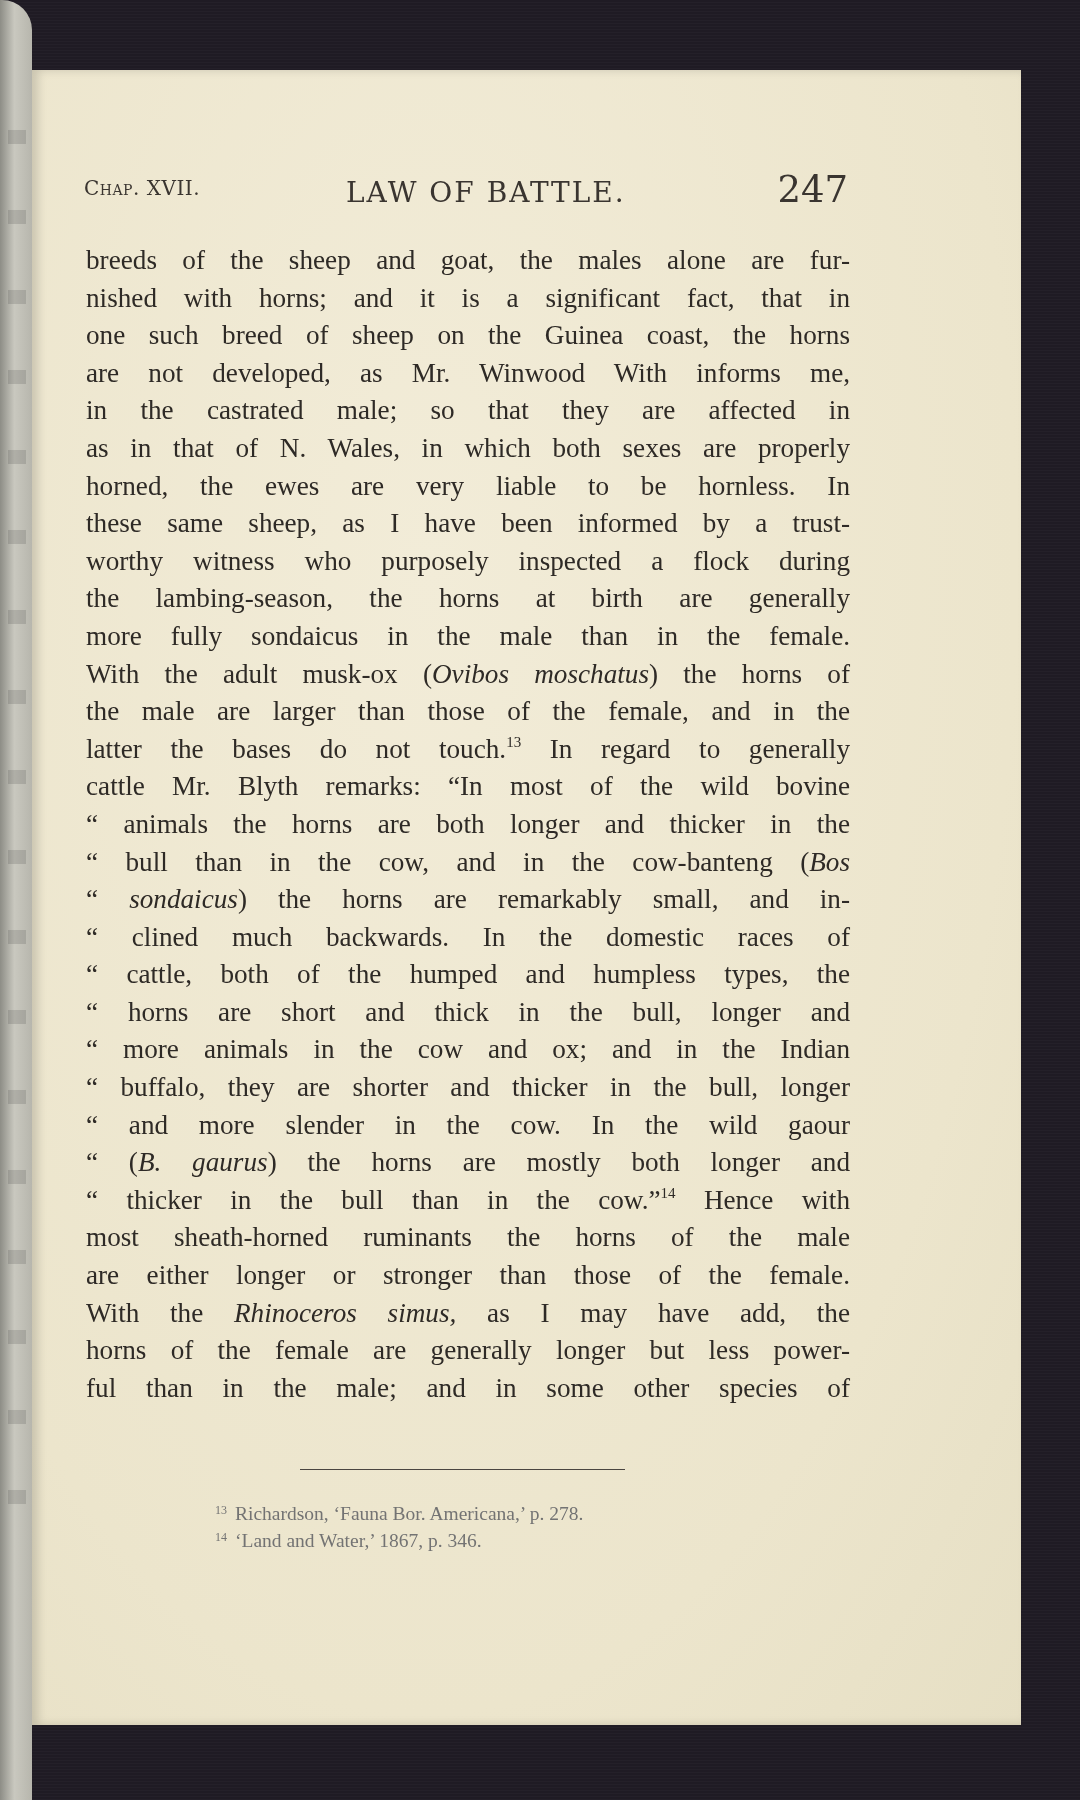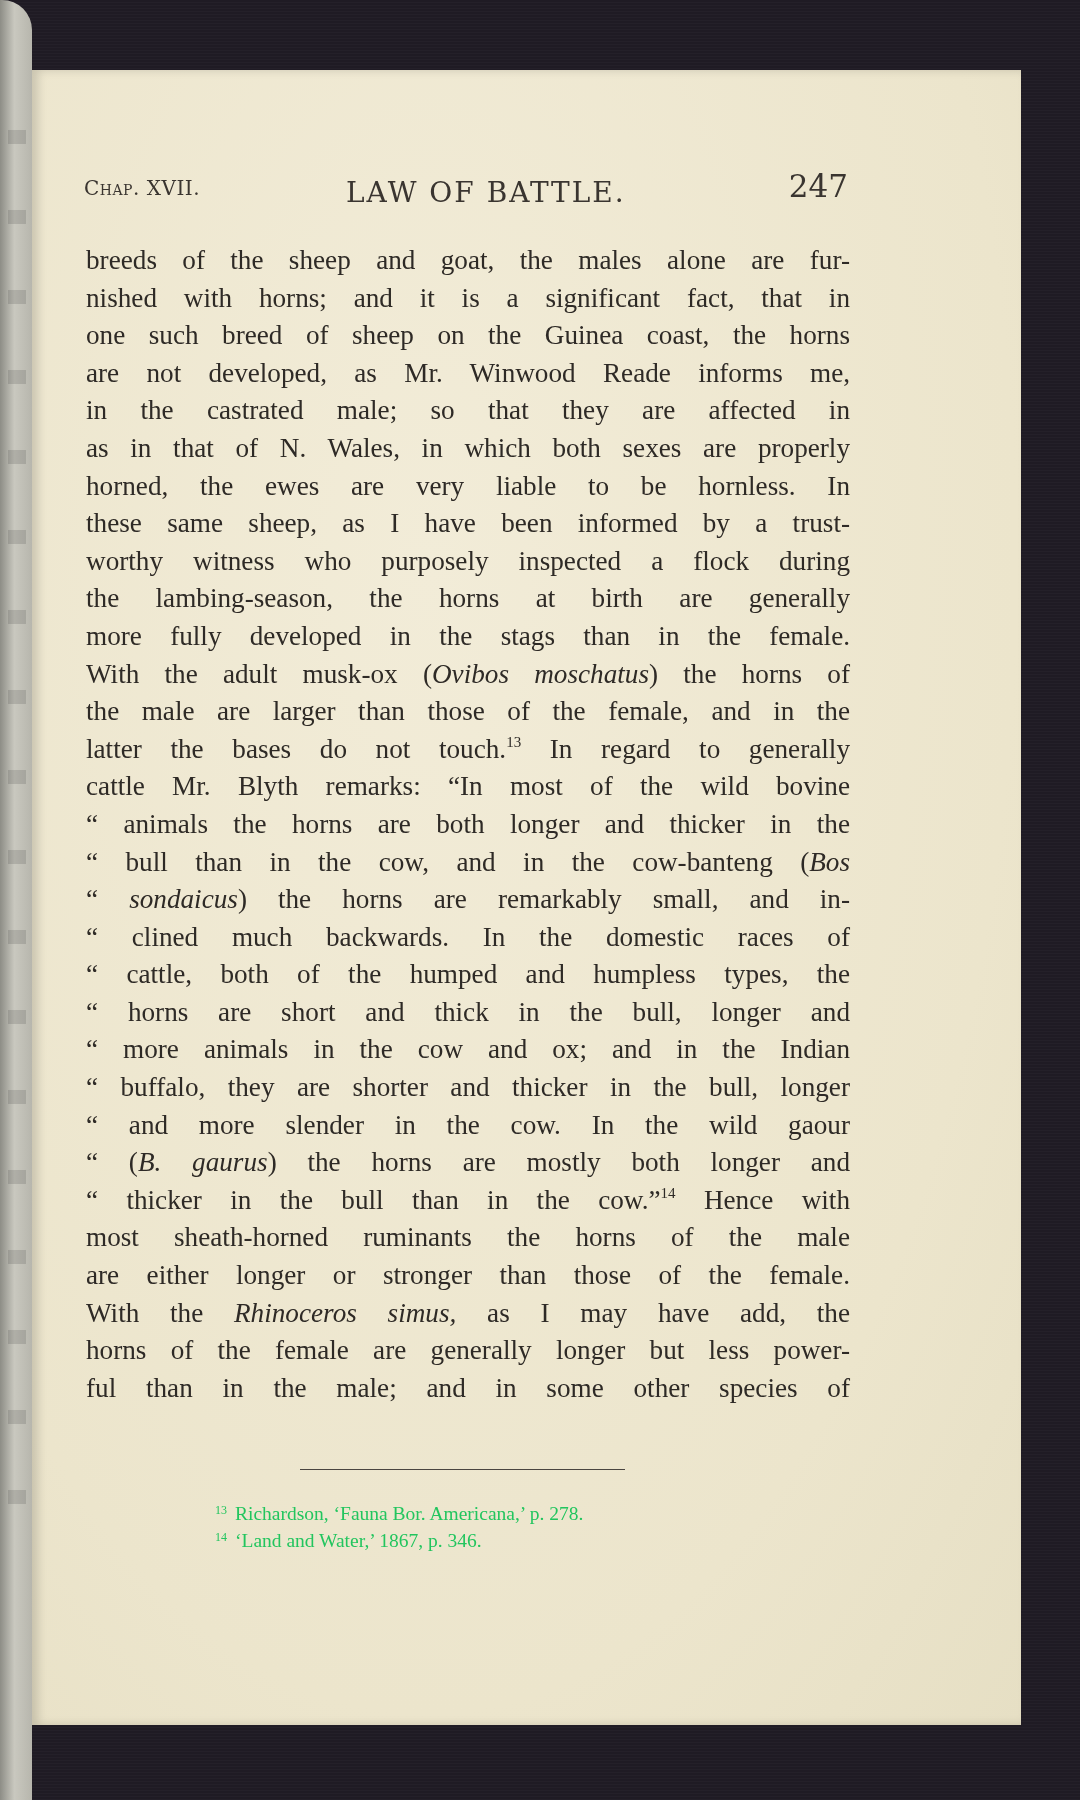--- a/index.html
+++ b/index.html
@@ -22,32 +22,32 @@
     background:#efe9d3;
     background-image: radial-gradient(ellipse at 40% 30%, #f2ecd8 0%, #ece5cc 70%, #e6dfc4 100%);
     box-shadow: inset 6px 0 10px rgba(0,0,0,0.15);
   }
   .header {
     position:absolute; top:168px; left:84px; width:764px; height:40px;
     color:#3a3530;
   }
   .header .chap { position:absolute; left:0; top:8px; font-size:20px; font-variant:small-caps; letter-spacing:0.5px; }
   .header .title { position:absolute; left:262px; top:8px; font-size:28px; letter-spacing:2px; }
-  .header .pnum { position:absolute; right:0; top:0; font-size:31px; }
+  .header .pnum { position:absolute; right:0; top:0; font-size:37px; }
   .body-text {
     position:absolute; left:86px; top:242px; width:764px;
     font-size:27.2px; line-height:37.6px; color:#2e2a26;
     font-family:"Liberation Serif","DejaVu Serif",serif;
   }
   .line { white-space:nowrap; text-align:justify; text-align-last:justify; height:37.6px; }
   sup { font-size:15px; vertical-align:11px; line-height:0; }
   i { font-style:italic; }
   .rule { position:absolute; left:300px; top:1469px; width:325px; height:1px; background:#4a4540; }
   .footnotes {
-    position:absolute; left:215px; top:1500px; font-size:19.5px; line-height:27px; color:#22c55e;
+    position:absolute; left:215px; top:1500px; font-size:19.5px; line-height:27px; color:#737373;
     font-family:"Liberation Serif","DejaVu Serif",serif;
   }
   .footnotes sup { font-size:12px; vertical-align:6px; margin-right:8px; }
 </style>
 </head>
 <body>
 
 <div class="left-page">
   <div class="ghost" style="top:130px"></div>
   <div class="ghost" style="top:210px"></div>
@@ -74,28 +74,28 @@
 <div class="header">
   <span class="chap">Chap. XVII.</span>
   <span class="title">LAW OF BATTLE.</span>
   <span class="pnum">247</span>
 </div>
 
 <div class="body-text" id="body-text">
     <div class="line"><span>breeds of the sheep and goat, the males alone are fur-</span></div>
     <div class="line"><span>nished with horns; and it is a significant fact, that in</span></div>
     <div class="line"><span>one such breed of sheep on the Guinea coast, the horns</span></div>
-    <div class="line"><span>are not developed, as Mr. Winwood Reade informs me,</span></div>
+    <div class="line"><span>are not developed, as Mr. Winwood With informs me,</span></div>
     <div class="line"><span>in the castrated male; so that they are affected in</span></div>
     <div class="line"><span>as in that of N. Wales, in which both sexes are properly</span></div>
     <div class="line"><span>horned, the ewes are very liable to be hornless.  In</span></div>
     <div class="line"><span>these same sheep, as I have been informed by a trust-</span></div>
     <div class="line"><span>worthy witness who purposely inspected a flock during</span></div>
     <div class="line"><span>the lambing-season, the horns at birth are generally</span></div>
-    <div class="line"><span>more fully developed in the stags than in the female.</span></div>
+    <div class="line"><span>more fully sondaicus in the male than in the female.</span></div>
     <div class="line"><span>With the adult musk-ox (</span><i>Ovibos moschatus</i><span>) the horns of</span></div>
     <div class="line"><span>the male are larger than those of the female, and in the</span></div>
     <div class="line"><span>latter the bases do not touch.</span><sup>13</sup><span>  In regard to generally</span></div>
     <div class="line"><span>cattle Mr. Blyth remarks: “In most of the wild bovine</span></div>
     <div class="line"><span>“ animals the horns are both longer and thicker in the</span></div>
     <div class="line"><span>“ bull than in the cow, and in the cow-banteng (</span><i>Bos</i></div>
     <div class="line"><span>“ </span><i>sondaicus</i><span>) the horns are remarkably small, and in-</span></div>
     <div class="line"><span>“ clined much backwards.  In the domestic races of</span></div>
     <div class="line"><span>“ cattle, both of the humped and humpless types, the</span></div>
     <div class="line"><span>“ horns are short and thick in the bull, longer and</span></div>

